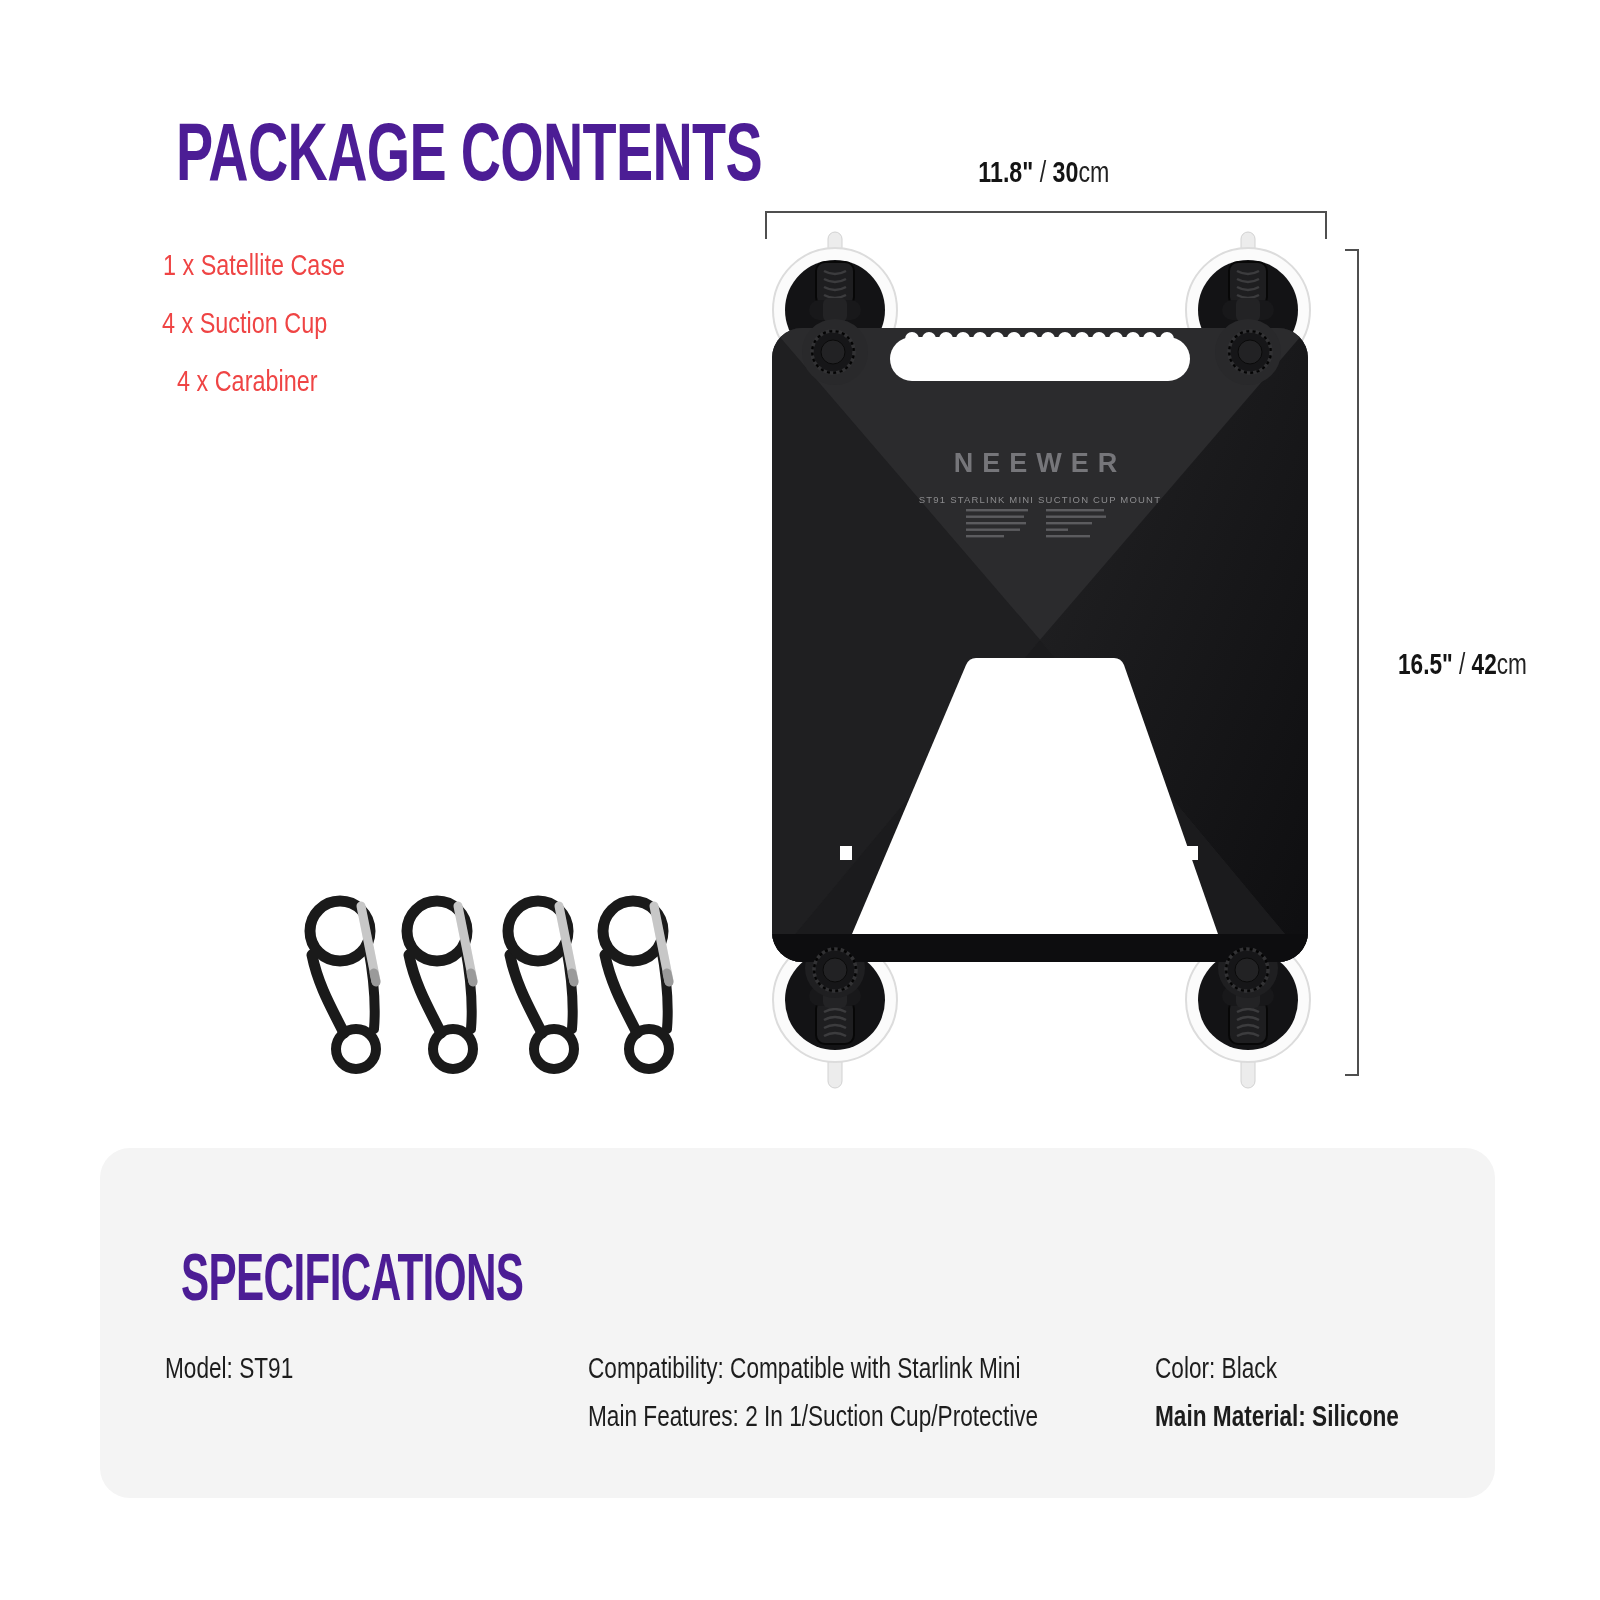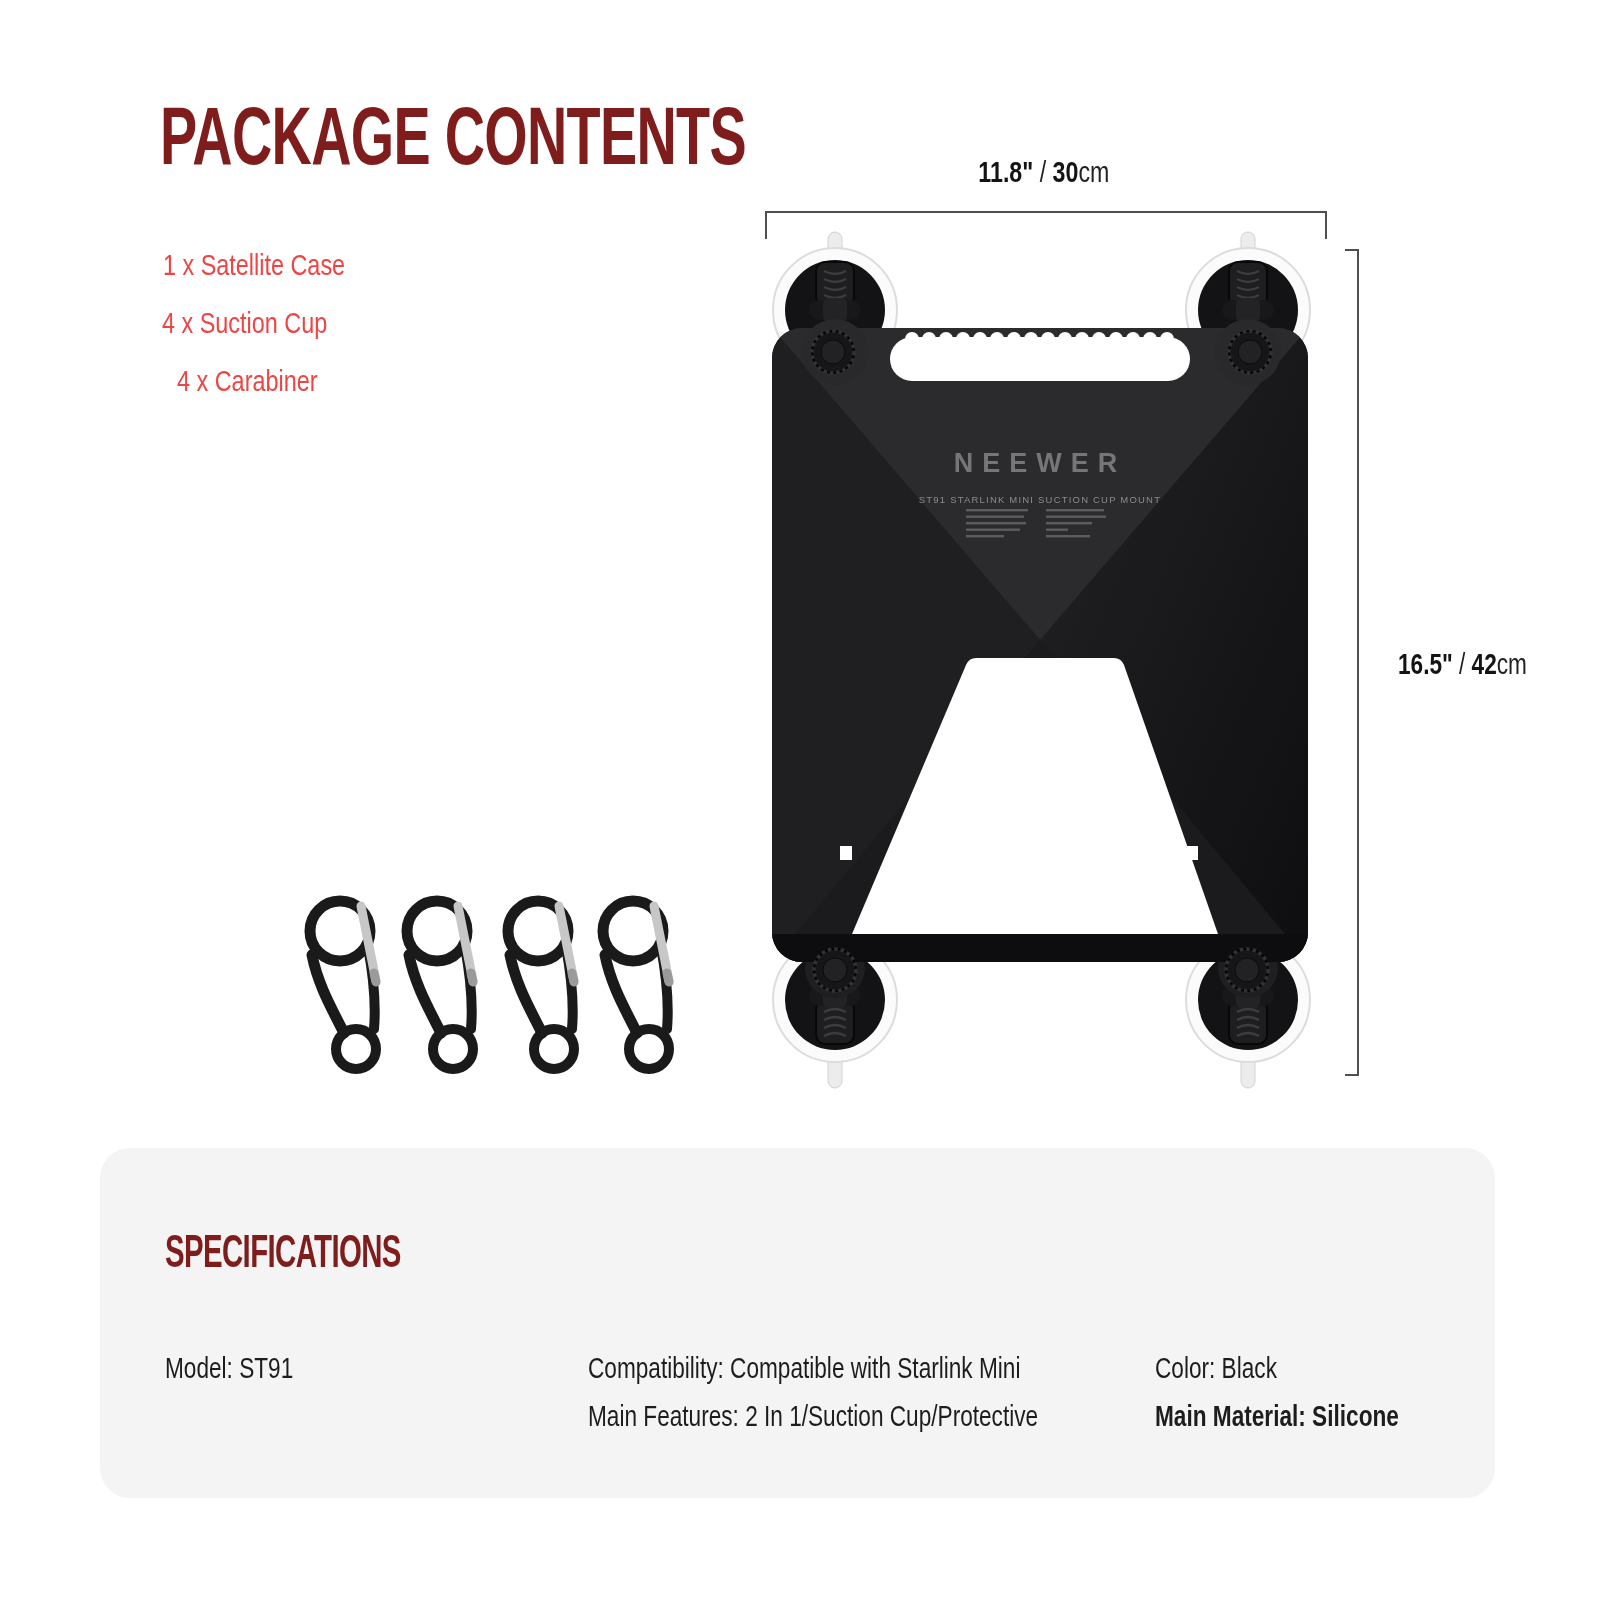--- a/index.html
+++ b/index.html
@@ -5,23 +5,23 @@
   html,body{margin:0;padding:0;background:#ffffff;}
   #stage{
     position:relative;width:1600px;height:1600px;background:#ffffff;
     font-family:"Liberation Sans",sans-serif;color:#161616;overflow:hidden;
   }
   .abs{position:absolute;}
   .condX{transform:scaleX(.78);transform-origin:0 0;display:inline-block;white-space:nowrap;}
   .condC{transform:scaleX(.80);transform-origin:50% 50%;display:inline-block;white-space:nowrap;}
   .hcond{transform:scaleX(.68);transform-origin:0 0;display:inline-block;white-space:nowrap;}
   .hcond2{transform:scaleX(.64);transform-origin:0 0;display:inline-block;white-space:nowrap;}
-  h1,h2{margin:0;font-weight:800;color:#7f1d1d;letter-spacing:-1px;line-height:1;}
+  h1,h2{margin:16px;font-weight:800;color:#4c1d95;letter-spacing:-1px;line-height:1;}
   h1{font-size:82px;}
-  h2{font-size:46px;}
+  h2{font-size:66px;}
   ul.pkg{list-style:none;margin:0;padding:0;}
   ul.pkg li{position:absolute;font-size:30px;color:#ef4444;line-height:36px;}
   .dim{font-size:29px;color:#141414;}
   .dim .b{font-weight:700;}
   .dim .n{font-weight:400;color:#222;}
   
   .bracket-top{border-top:2px solid #4f4f4f;border-left:2px solid #4f4f4f;border-right:2px solid #4f4f4f;}
   .bracket-right{border-right:2px solid #4f4f4f;border-top:2px solid #4f4f4f;border-bottom:2px solid #4f4f4f;}
   .panel{background:#f4f4f4;border-radius:30px;}
   .spec{font-size:29px;color:#1d1d1d;}

